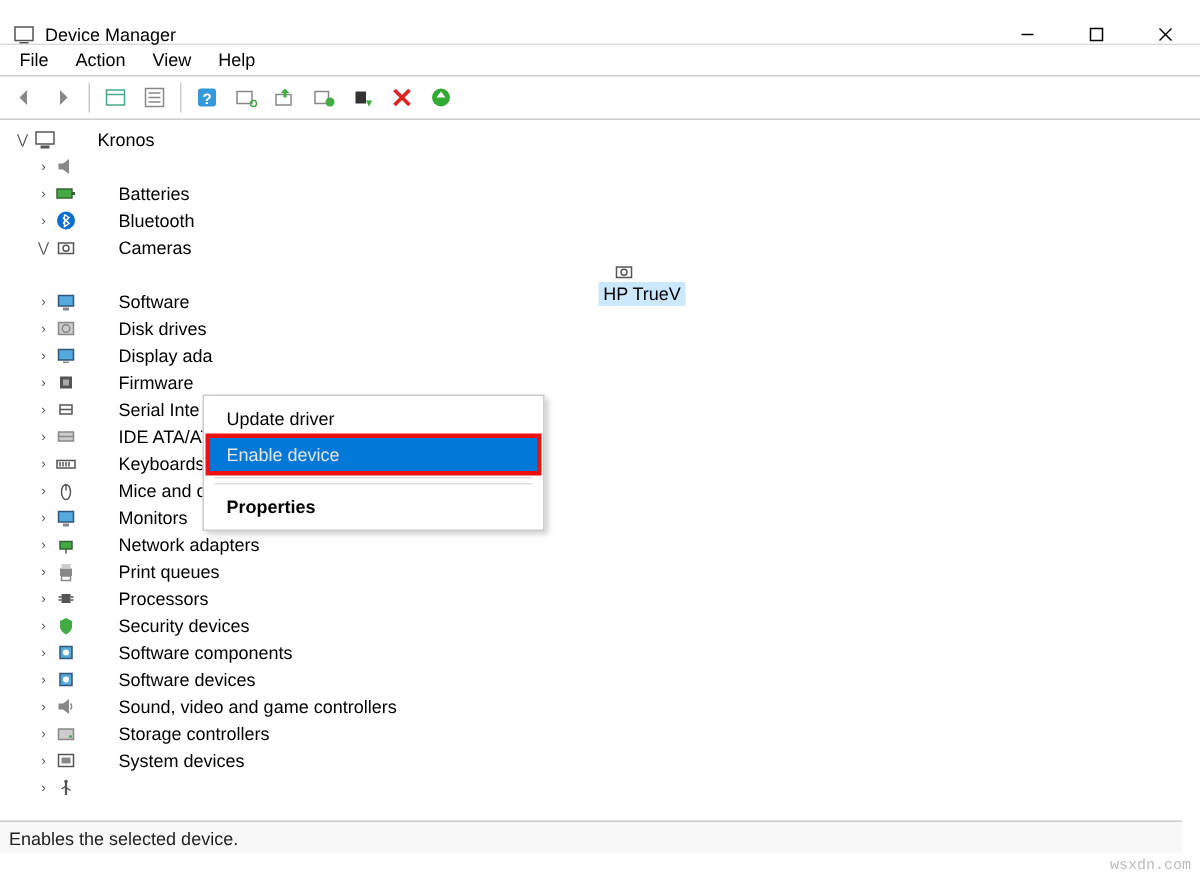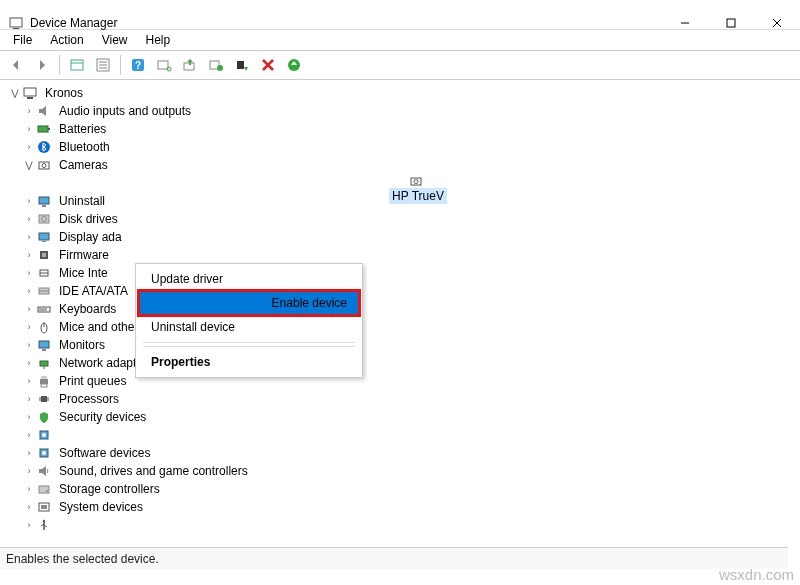--- a/index.html
+++ b/index.html
@@ -15,33 +15,33 @@
 .menubar .menu { padding: 2px 9px; font-size: 12px; }
 
 .toolbar { height: 30px; display: flex; align-items: center; padding: 0 4px; border-top: 1px solid #ccc; border-bottom: 1px solid #ccc; background: #fff; gap: 2px; }
 .toolbar .tb-btn { width: 24px; height: 24px; display: flex; align-items: center; justify-content: center; border: 1px solid transparent; }
 .toolbar .sep { width: 1px; height: 20px; background: #ccc; margin: 0 3px; }
 
 .tree { padding: 4px 0 0 8px; position: relative; height: 478px; overflow: hidden; }
 .node { display: flex; align-items: center; height: 18px; white-space: nowrap; }
 .node .expander { width: 14px; display: inline-flex; justify-content: center; align-items: center; font-size: 9px; color: #555; font-family: sans-serif; }
 .node .dev-icon { width: 16px; height: 16px; margin-right: 4px; display: inline-flex; align-items: center; justify-content: center; }
-.node .label { padding: 1px 3px; }
+.node .label { padding: 1px 3px; margin-left: 20px; }
 .level1 { padding-left: 14px; }
 .level2 { padding-left: 28px; flex-direction: column; }
 .selected .label { background: #cce8ff; }
 
 .context-menu { position: absolute; left: 135px; top: 183px; width: 228px; background: #fff; border: 1px solid #ccc; box-shadow: 2px 2px 4px rgba(0,0,0,0.2); padding: 3px; z-index: 10; }
 .context-menu .cm-item { padding: 5px 12px; font-size: 12px; }
 .context-menu .cm-sep { height: 1px; background: #ddd; margin: 3px 4px; }
-.context-menu .cm-highlight { background: #0078d7; color: #000000; outline: 3px solid #e11; outline-offset: -1px; text-align: right; }
+.context-menu .cm-highlight { background: #0078d7; color: #e5e5e5; outline: 3px solid #e11; outline-offset: -1px; }
 .context-menu .cm-bold { font-weight: 700; }
 
 .statusbar { position: absolute; bottom: 16px; left: 0; right: 12px; height: 22px; display:flex; align-items:center; padding: 0 6px; border-top: 1px solid #ccc; font-size: 12px; color: #222; background:#f8f8f8 }
-.watermark { position: absolute; bottom: 2px; right: 6px; font-size: 15px; color: #bbb; }
+.watermark { position: absolute; bottom: 2px; right: 6px; font-size: 10px; color: #bbb; font-family: Liberation Mono, monospace; }
 
 svg { display: block; }
 </style>
 </head>
 <body>
 
 <div class="titlebar">
   <span class="app-icon">
     <svg width="16" height="16">
         <rect x="2" y="3" width="12" height="9" fill="none" stroke="#555"></rect>
@@ -159,21 +159,20 @@
     <span class="label">Kronos</span>
   </div>
   <div id="tree-body">
       <div class="node level1">
         <span class="expander">›</span>
         <span class="dev-icon">
           <svg width="14" height="14">
             <path d="M2 5 L5 5 L9 2 L9 12 L5 9 L2 9 Z" fill="#888"></path>
           </svg>
         </span>
-        <span class="label">Audio inputs and outputs</span>
       </div>
       <div class="node level1">
         <span class="expander">›</span>
         <span class="dev-icon">
           <svg width="14" height="14">
             <rect x="1" y="4" width="10" height="6" fill="#4a4" stroke="#363"></rect>
             <rect x="11" y="6" width="2" height="2" fill="#363"></rect>
           </svg>
         </span>
         <span class="label">Batteries</span>
@@ -209,21 +208,21 @@
         <span class="label">HP TrueV</span>
       </div>
       <div class="node level1">
         <span class="expander">›</span>
         <span class="dev-icon">
           <svg width="14" height="14">
             <rect x="2" y="3" width="10" height="7" fill="#5ad" stroke="#357"></rect>
             <rect x="5" y="11" width="4" height="2" fill="#888"></rect>
           </svg>
         </span>
-        <span class="label">Uninstall</span>
+        <span class="label">Software</span>
       </div>
       <div class="node level1">
         <span class="expander">›</span>
         <span class="dev-icon">
           <svg width="14" height="14">
             <rect x="2" y="3" width="10" height="8" fill="#ccc" stroke="#888"></rect>
             <circle cx="7" cy="7" r="2.5" fill="none" stroke="#888"></circle>
           </svg>
         </span>
         <span class="label">Disk drives</span>
@@ -249,21 +248,21 @@
         <span class="label">Firmware</span>
       </div>
       <div class="node level1">
         <span class="expander">›</span>
         <span class="dev-icon">
           <svg width="14" height="14">
             <rect x="3" y="4" width="8" height="6" fill="none" stroke="#555"></rect>
             <line x1="3" y1="7" x2="11" y2="7" stroke="#555"></line>
           </svg>
         </span>
-        <span class="label">Mice Inte</span>
+        <span class="label">Serial Inte</span>
       </div>
       <div class="node level1">
         <span class="expander">›</span>
         <span class="dev-icon">
           <svg width="14" height="14">
             <rect x="2" y="4" width="10" height="6" fill="#ccc" stroke="#888"></rect>
             <line x1="2" y1="7" x2="12" y2="7" stroke="#888"></line>
           </svg>
         </span>
         <span class="label">IDE ATA/ATA</span>
@@ -345,40 +344,41 @@
         <span class="label">Security devices</span>
       </div>
       <div class="node level1">
         <span class="expander">›</span>
         <span class="dev-icon">
           <svg width="14" height="14">
             <rect x="3" y="3" width="8" height="8" fill="#5ad" stroke="#357"></rect>
             <circle cx="7" cy="7" r="2" fill="#fff"></circle>
           </svg>
         </span>
+        <span class="label">Software components</span>
       </div>
       <div class="node level1">
         <span class="expander">›</span>
         <span class="dev-icon">
           <svg width="14" height="14">
             <rect x="3" y="3" width="8" height="8" fill="#5ad" stroke="#357"></rect>
             <circle cx="7" cy="7" r="2" fill="#fff"></circle>
           </svg>
         </span>
         <span class="label">Software devices</span>
       </div>
       <div class="node level1">
         <span class="expander">›</span>
         <span class="dev-icon">
           <svg width="14" height="14">
             <path d="M2 5 L5 5 L9 2 L9 12 L5 9 L2 9 Z" fill="#888"></path>
             <path d="M10 5 C11 6 11 8 10 9" stroke="#888" fill="none"></path>
           </svg>
         </span>
-        <span class="label">Sound, drives and game controllers</span>
+        <span class="label">Sound, video and game controllers</span>
       </div>
       <div class="node level1">
         <span class="expander">›</span>
         <span class="dev-icon">
           <svg width="14" height="14">
             <rect x="2" y="4" width="10" height="7" fill="#ccc" stroke="#888"></rect>
             <circle cx="10" cy="9" r="1" fill="#4a4"></circle>
           </svg>
         </span>
         <span class="label">Storage controllers</span>
@@ -401,21 +401,20 @@
             <line x1="7" y1="4" x2="7" y2="12" stroke="#555" stroke-width="1.5"></line>
             <path d="M7 6 L4 8 M7 7 L10 9" stroke="#555"></path>
           </svg>
         </span>
       </div>
     </div>
 
   <div class="context-menu" id="ctx">
       <div class="cm-item">Update driver</div>
       <div class="cm-item cm-highlight">Enable device</div>
-      <div class="cm-item">Uninstall device</div>
       <div class="cm-sep"></div>
       <div class="cm-sep"></div>
       <div class="cm-item cm-bold">Properties</div>
     </div>
 </div>
 
 <div class="statusbar">
   <span>Enables the selected device.</span>
 </div>
 <div class="watermark">wsxdn.com</div>

